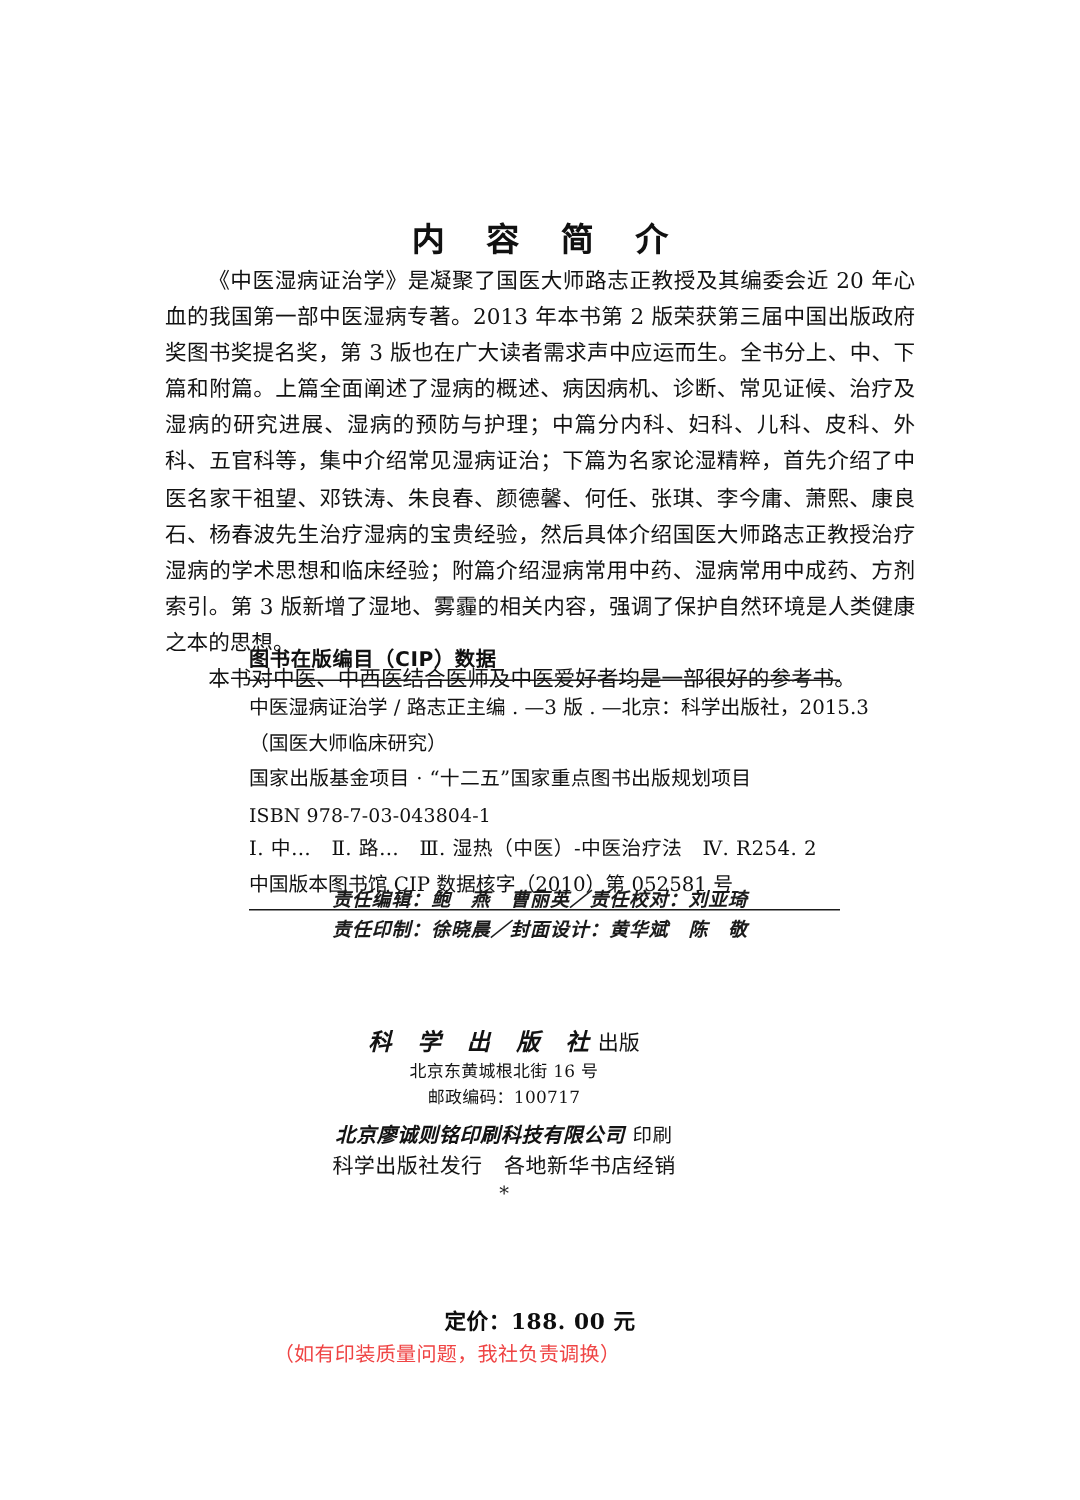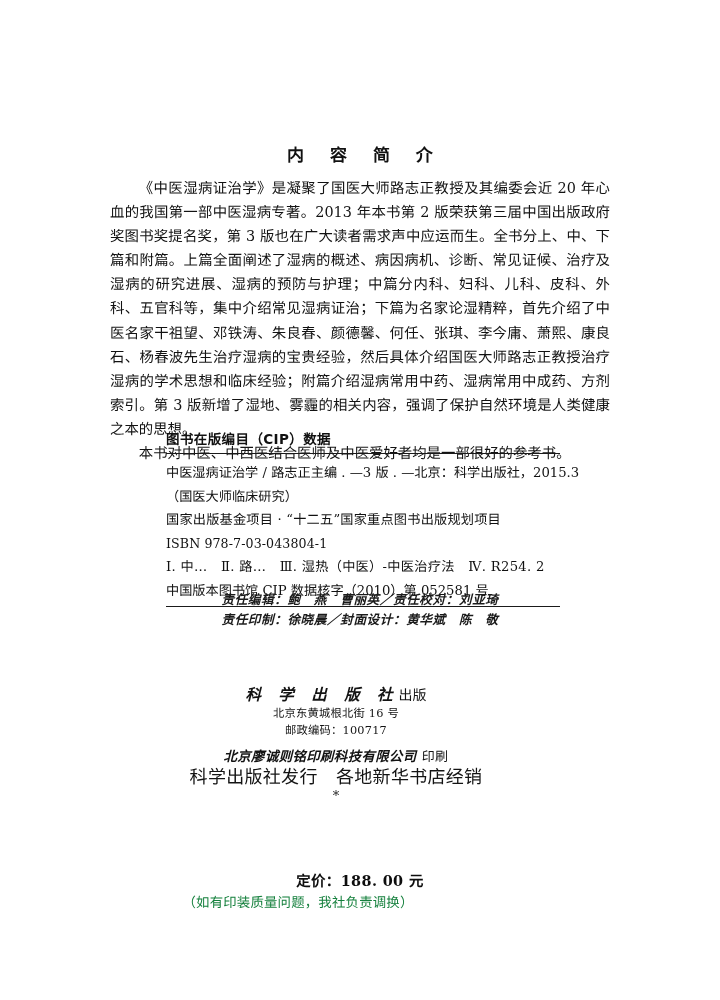--- a/index.html
+++ b/index.html
@@ -24,21 +24,21 @@
     background: #fff;
   }
 
   
   .summary-title {
     position: absolute;
     left: 0;
     top: 141px;
     width: 720px;
     text-align: center;
-    font-size: 17px;
+    font-size: 22px;
     font-weight: bold;
     letter-spacing: 10px;
     text-indent: 10px;
     font-family: "DejaVu Serif", "Liberation Serif", serif;
     color: #111;
   }
 
   
   .summary-body {
     position: absolute;
@@ -157,21 +157,21 @@
     font-style: italic;
     letter-spacing: 0.4px;
     line-height: 20px;
   }
   .printer-suffix {
     font-style: normal;
     font-weight: normal;
     font-size: 13px;
   }
   .distrib-line {
-    font-size: 18px;
+    font-size: 14px;
     line-height: 20px;
     letter-spacing: 0.3px;
   }
   .asterisk {
     font-size: 13px;
     line-height: 17px;
     letter-spacing: 0;
     color: #222;
   }
 
@@ -225,21 +225,21 @@
     color: #0d0d0d;
   }
   .notice {
     position: absolute;
     left: 0;
     top: 891px;
     width: 596px;
     text-align: center;
     font-size: 13.4px;
     letter-spacing: 0.2px;
-    color: #15803d;
+    color: #ef4444;
   }
 </style>
 </head>
 <body>
 
 <div class="page">
 
   <div class="summary-title">内 容 简 介</div>
 
   <div class="summary-body">

